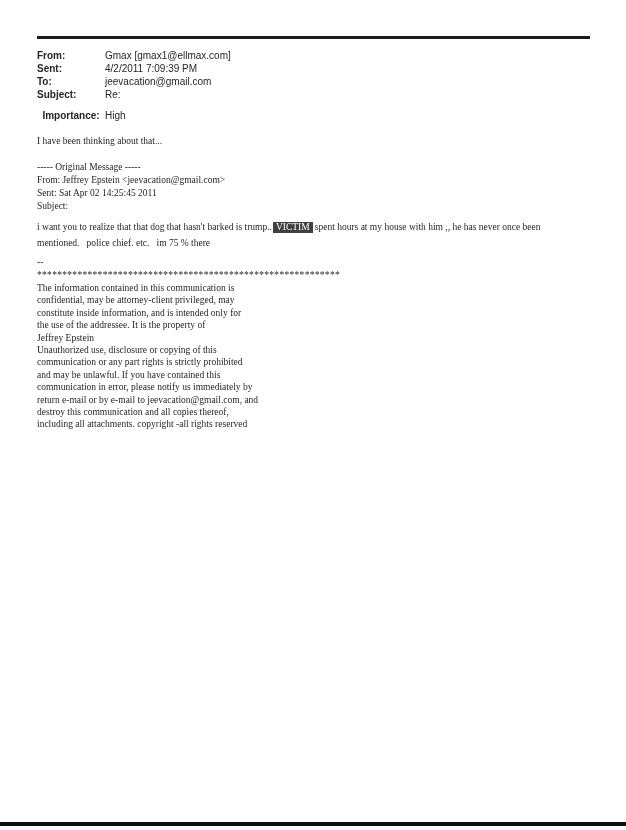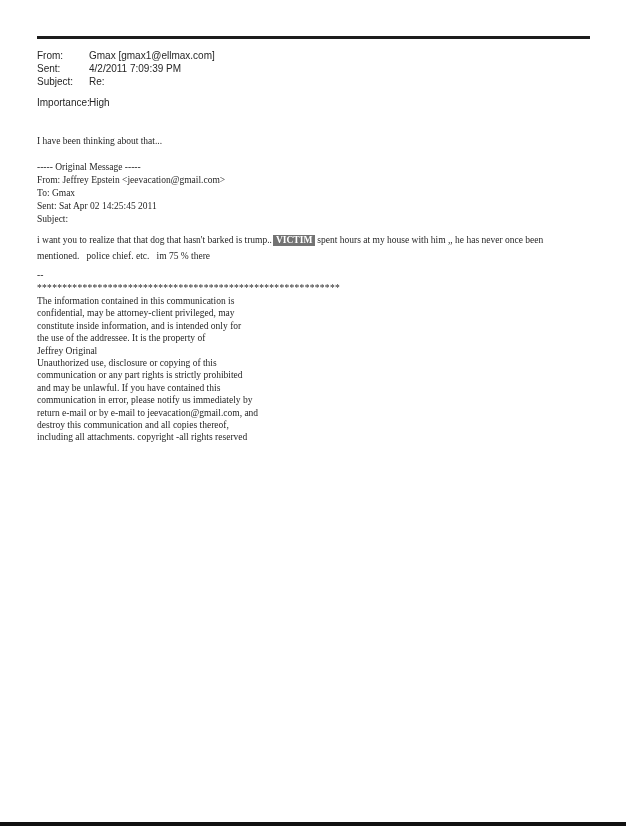--- a/index.html
+++ b/index.html
@@ -25,36 +25,36 @@
     width: 626px; height: 4px;
     background: #111111;
   }
   .header {
     position: absolute; left: 37px; top: 49px;
     font-family: "Liberation Sans", sans-serif;
     font-size: 10px; line-height: 13px;
     color: #262626;
   }
   .hrow { display: flex; }
-  .hlabel { width: 52px; font-weight: normal; }
+  .hlabel { width: 68px; font-weight: bold; }
   .hvalue { white-space: pre; }
   .importance-row { margin-top: 8px; text-align: center; }
   .body-block {
     position: absolute; left: 37px; top: 135px;
     width: 575px;
     font-size: 9.5px; line-height: 13px;
     color: #1f1f1f;
   }
   .line { white-space: pre; }
   .blank { height: 13px; }
   .gap6 { height: 6px; }
   .msg-line { line-height: 16px; white-space: pre; }
   .redaction {
-    background: #737373; color: #ffffff;
-    font-weight: bold;
+    background: #404040; color: #ffffff;
+    font-weight: normal;
     padding: 0px 3px 1px 3px;
     margin-left: 1px; margin-right: 2px;
   }
   .sig { margin-top: 5px; line-height: 13px; }
   .asterisks { line-height: 13px; letter-spacing: 0.3px; }
   .disclaimer { line-height: 12.4px; }
   .dline { white-space: pre; }
 </style>
 </head>
 <body>
@@ -66,48 +66,51 @@
   <div class="header">
     <div class="hrow">
         <span class="hlabel">From:</span>
         <span class="hvalue">Gmax [gmax1@ellmax.com]</span>
       </div>
     <div class="hrow">
         <span class="hlabel">Sent:</span>
         <span class="hvalue">4/2/2011 7:09:39 PM</span>
       </div>
     <div class="hrow">
+        <span class="hlabel">To:</span>
+        <span class="hvalue">jeevacation@gmail.com</span>
+      </div>
+    <div class="hrow">
         <span class="hlabel">Subject:</span>
         <span class="hvalue">Re:</span>
       </div>
     <div class="hrow importance-row">
         <span class="hlabel">Importance:</span>
         <span class="hvalue">High</span>
       </div>
   </div>
 
   <div class="body-block">
     <div class="line">I have been thinking about that...</div>
     <div class="blank"></div>
     <div class="line">----- Original Message -----</div>
     <div class="line">From: Jeffrey Epstein &lt;jeevacation@gmail.com&gt;</div>
-    <div class="line">To: Gmax</div>
     <div class="line">Sent: Sat Apr 02 14:25:45 2011</div>
     <div class="line">Subject:</div>
     <div class="gap6"></div>
     <div class="msg-line"><span>i want you to realize that that dog that hasn't barked is trump..</span><span class="redaction">VICTIM</span><span>spent hours at my house with him ,, he has never once been</span></div>
     <div class="msg-line">mentioned.   police chief. etc.   im 75 % there</div>
     <div class="sig">--</div>
     <div class="asterisks">************************************************************</div>
     <div class="disclaimer">
       <div class="dline">The information contained in this communication is</div>
       <div class="dline">confidential, may be attorney-client privileged, may</div>
       <div class="dline">constitute inside information, and is intended only for</div>
       <div class="dline">the use of the addressee. It is the property of</div>
-      <div class="dline">Jeffrey Original</div>
+      <div class="dline">Jeffrey Epstein</div>
       <div class="dline">Unauthorized use, disclosure or copying of this</div>
       <div class="dline">communication or any part rights is strictly prohibited</div>
       <div class="dline">and may be unlawful. If you have contained this</div>
       <div class="dline">communication in error, please notify us immediately by</div>
       <div class="dline">return e-mail or by e-mail to jeevacation@gmail.com, and</div>
       <div class="dline">destroy this communication and all copies thereof,</div>
       <div class="dline">including all attachments. copyright -all rights reserved</div>
     </div>
   </div>
 

